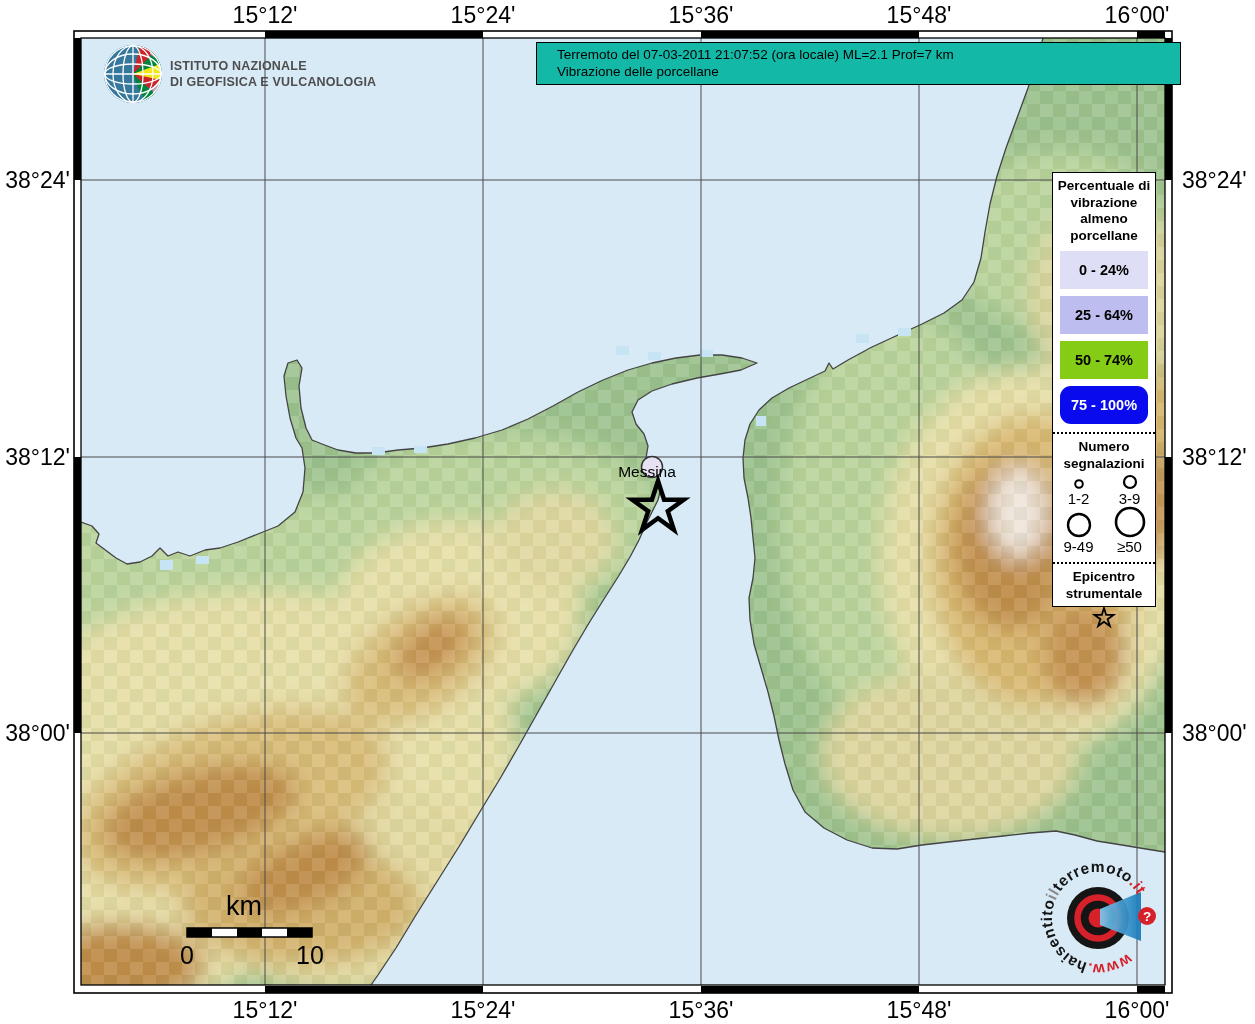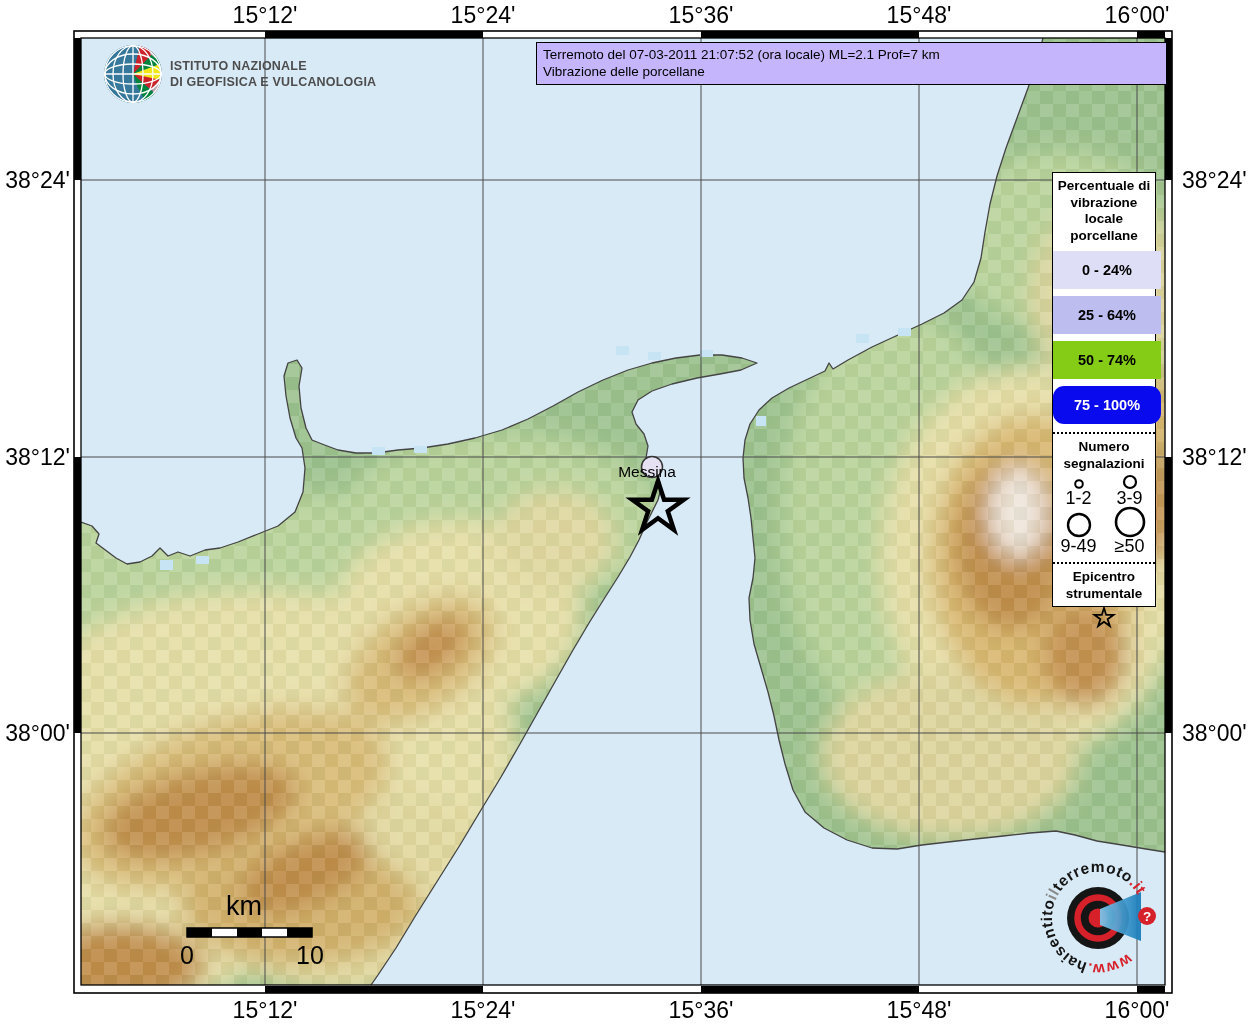--- a/index.html
+++ b/index.html
@@ -4,34 +4,34 @@
 <style>
   html,body{margin:0;padding:0;background:#fff;}
   #stage{position:relative;width:1255px;height:1024px;background:#fff;overflow:hidden;
          font-family:"Liberation Sans",sans-serif;}
   #mapsvg{position:absolute;left:0;top:0;}
   .axislbl{font-family:"Liberation Sans",sans-serif;font-size:23px;fill:#000;}
   .anc-m{text-anchor:middle;} .anc-e{text-anchor:end;} .anc-s{text-anchor:start;}
   .coast{fill:none;stroke:#444;stroke-width:1.3;stroke-linejoin:round;}
   .grid{stroke:#4a4a4a;stroke-width:1;}
   
-  #titlebox{position:absolute;left:536px;top:42px;width:617px;background:#c4b5fd;
-    border:1px solid #000;padding:3px 6px 4px 6px;font-size:13.5px;line-height:17.2px;color:#000;}
+  #titlebox{position:absolute;left:536px;top:42px;width:617px;background:#14b8a6;
+    border:1px solid #000;padding:3px 6px 4px 20px;font-size:13.5px;line-height:17.2px;color:#000;}
   
   #legend{position:absolute;left:1052px;top:172px;width:102px;height:428px;background:#fff;
     border:1.5px solid #000;padding:3px 0 2px 0;font-size:13.5px;color:#000;}
   #legend .ltitle{font-weight:bold;text-align:center;line-height:16.5px;margin:2px 2px 6px 2px;}
-  .swatch{width:108px;height:38px;margin:7px auto 0 auto;display:flex;align-items:center;justify-content:center;
+  .swatch{width:88px;height:38px;margin:7px auto 0 auto;display:flex;align-items:center;justify-content:center;
     font-weight:bold;font-size:14.5px;}
   .dotsep{border:none;border-top:2px dotted #000;margin:8px 0 4px 0;}
   .ctitle{font-weight:bold;text-align:center;line-height:17px;}
   .circgrid{display:grid;grid-template-columns:1fr 1fr;margin-top:2px;}
   .circcell{display:flex;flex-direction:column;align-items:center;justify-content:flex-end;}
   .circcell svg{display:block;}
-  .circlab{font-size:18px;line-height:15px;margin-top:1px;}
+  .circlab{font-size:15px;line-height:15px;margin-top:1px;}
   .starwrap{display:flex;justify-content:center;margin-top:4px;}
 </style>
 </head>
 <body>
 
 <div id="stage">
 
 <svg id="mapsvg" width="1255" height="1024" viewBox="0 0 1255 1024">
   <defs>
     <clipPath id="clipMap">
@@ -236,21 +236,21 @@
     </text>
   </g>
 </svg>
 
 <div id="titlebox">
   <div>Terremoto del 07-03-2011 21:07:52 (ora locale) ML=2.1 Prof=7 km</div>
   <div>Vibrazione delle porcellane</div>
 </div>
 
 <div id="legend">
-  <div class="ltitle">Percentuale di vibrazione locale porcellane</div>
+  <div class="ltitle">Percentuale di vibrazione almeno porcellane</div>
 
   <div class="swatch" style="background-color: rgb(222, 222, 246);">
     <span style="color: rgb(0, 0, 0);">0 - 24%</span>
   </div>
   <div class="swatch" style="background-color: rgb(189, 189, 239);">
     <span style="color: rgb(0, 0, 0);">25 - 64%</span>
   </div>
   <div class="swatch" style="background-color: #84cc16;">
     <span style="color: rgb(0, 0, 0);">50 - 74%</span>
   </div>

